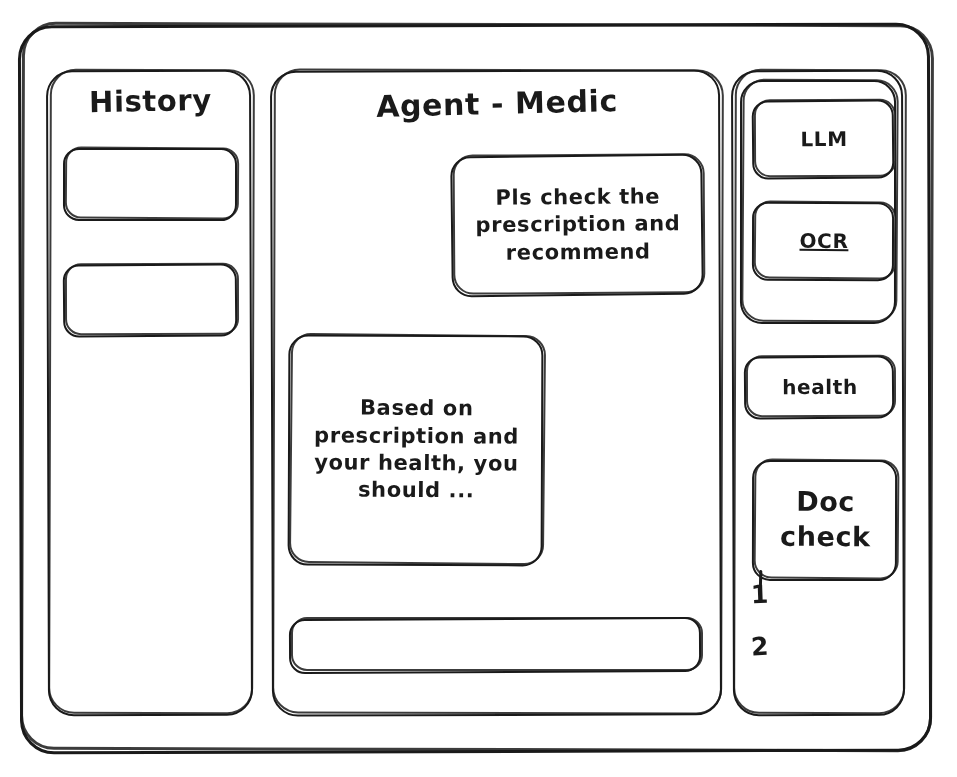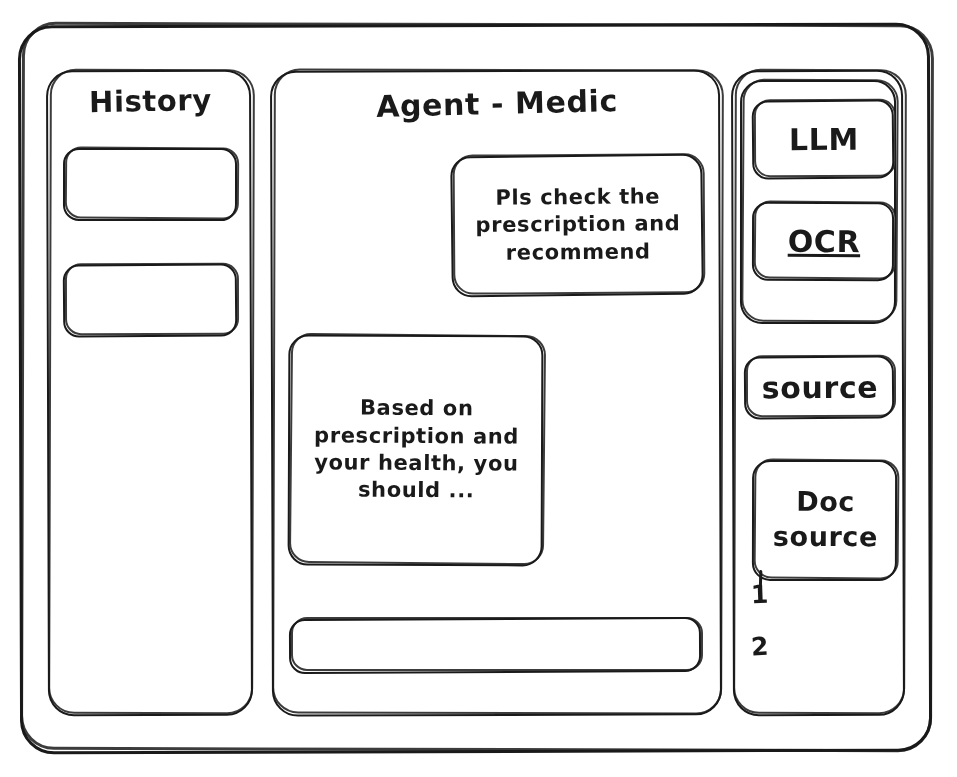--- a/index.html
+++ b/index.html
@@ -181,21 +181,21 @@
     transform: rotate(0.2deg);
   }
 
   .tool-btn {
     position: absolute;
     border-radius: 16px;
     box-sizing: border-box;
     display: flex;
     align-items: center;
     justify-content: center;
-    font-size: 30px;
+    font-size: 20px;
   }
   #tool-llm    { left: 20px; top: 30px;  width: 142px; height: 78px; transform: rotate(-0.4deg); }
   #tool-ocr    { left: 20px; top: 132px; width: 142px; height: 78px; transform: rotate(0.35deg); text-decoration: underline; }
   #tool-params { left: 12px; top: 286px; width: 150px; height: 62px; transform: rotate(-0.3deg); }
 
   #tool-docsource {
     position: absolute;
     left: 20px;
     top: 390px;
     width: 145px;
@@ -264,24 +264,24 @@
 
   <div id="tools-panel" class="panel sketch">
 
     <div id="model-group" class="sketch thin">
     </div>
 
     <div id="tool-llm" class="tool-btn hand sketch thin">LLM</div>
 
     <div id="tool-ocr" class="tool-btn hand sketch thin">OCR</div>
 
-    <div id="tool-params" class="tool-btn hand sketch thin">source</div>
+    <div id="tool-params" class="tool-btn hand sketch thin">health</div>
 
     <div id="tool-docsource" class="sketch thin">
-      <p class="hand">Doc source</p>
+      <p class="hand">Doc check</p>
     </div>
 
     <div id="docsource-connector"></div>
 
     <div id="src-num-1" class="src-num hand">1</div>
 
     <div id="src-num-2" class="src-num hand">2</div>
   </div>
 
 </div>

